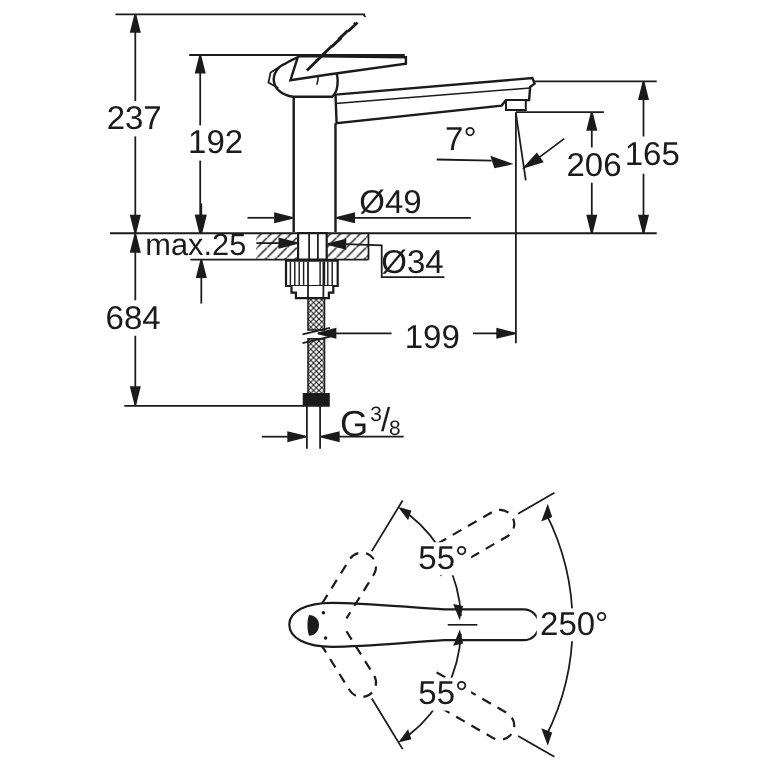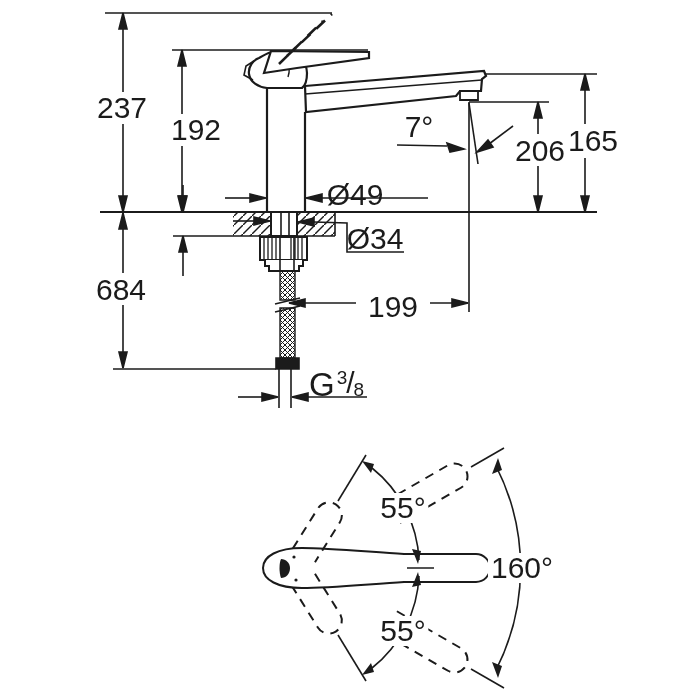--- a/index.html
+++ b/index.html
@@ -202,29 +202,30 @@
         <polygon points="498,678 492,662 502,666" fill="currentColor" stroke="none"></polygon>
       </g>
     </g>
   </svg>
 
   <span class="lbl bg" style="left:122px;top:108px">237</span>
   <span class="lbl bg" style="left:196px;top:130px">192</span>
   <span class="lbl bg" style="left:593px;top:141px">165</span>
   <span class="lbl bg" style="left:540px;top:151px">206</span>
   <span class="lbl" style="left:419px;top:127px">7°</span>
-  <span class="lbl" style="left:355px;top:195px">Ø49</span>
+  <span class="lbl" style="left:355px;top:185px">Ø49</span>
   <span class="lbl" style="left:375px;top:239px">Ø34</span>
+  <span class="lbl small" style="left:178px;top:223px">max.25</span>
   <span class="lbl bg" style="left:121px;top:290px">684</span>
   <span class="lbl bg" style="left:393px;top:307px">199</span>
 
   <span class="gthread">
     <span class="g-letter">G</span>
     <span class="g-sup">3</span>
     <span class="g-slash">/</span>
     <span class="g-sub">8</span>
   </span>
 
   <span class="lbl bg" style="left:403px;top:508px">55°</span>
   <span class="lbl bg" style="left:403px;top:631px">55°</span>
-  <span class="lbl bg" style="left:522px;top:568px">160°</span>
+  <span class="lbl bg" style="left:522px;top:568px">250°</span>
 
 </div>
 
 </body></html>

